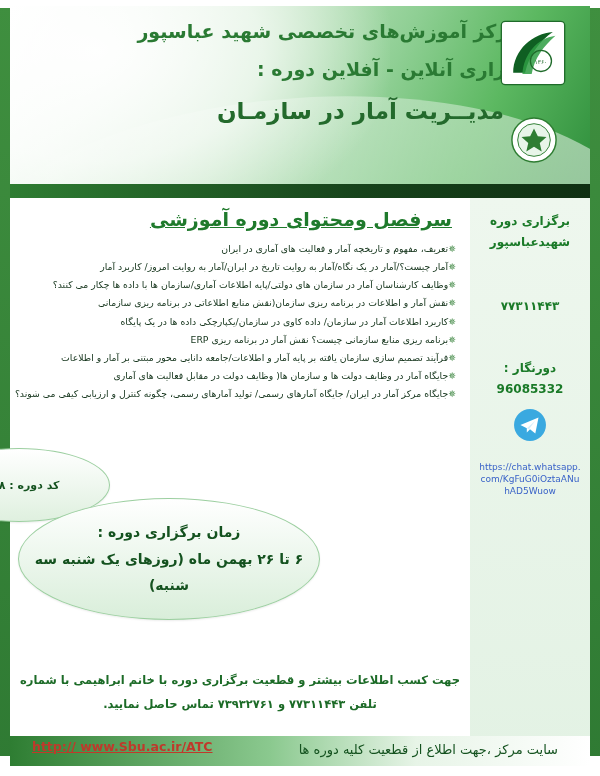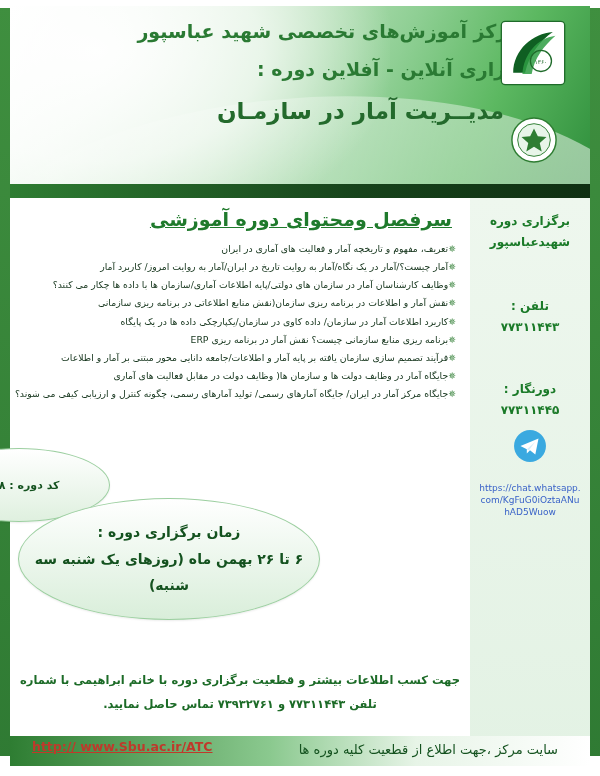--- a/index.html
+++ b/index.html
@@ -186,26 +186,25 @@
   <div class="divider"></div>
 
   <div class="body-area">
 
     <div class="sidebar">
       <div class="sb-block">
         <div class="sb-title">برگزاری دوره</div>
         <div class="sb-val">شهیدعباسپور</div>
       </div>
       <div class="sb-block" style="margin-top:46px;">
-        <div class="sb-title">تلفن :</div>
         <div class="sb-val">۷۷۳۱۱۴۴۳</div>
       </div>
       <div class="sb-block" style="margin-top:44px;">
         <div class="sb-title">دورنگار :</div>
-        <div class="sb-val">۷۷۳۱۱۴۴۵</div>
+        <div class="sb-val">96085332</div>
       </div>
 
       <svg class="telegram" viewBox="0 0 64 64">
         <circle cx="32" cy="32" r="30" fill="#3aa9e0"></circle>
         <path d="M14 32 L48 18 L42 48 L32 40 L26 46 L26 38 Z" fill="#ffffff"></path>
         <path d="M26 38 L42 24 L30 40 Z" fill="#d6eefb"></path>
       </svg>
 
       <div class="sb-block" style="margin-top:16px;">
         <a class="sb-link" href="#">https://chat.whatsapp.com/KgFuG0iOztaANuhAD5Wuow</a>

